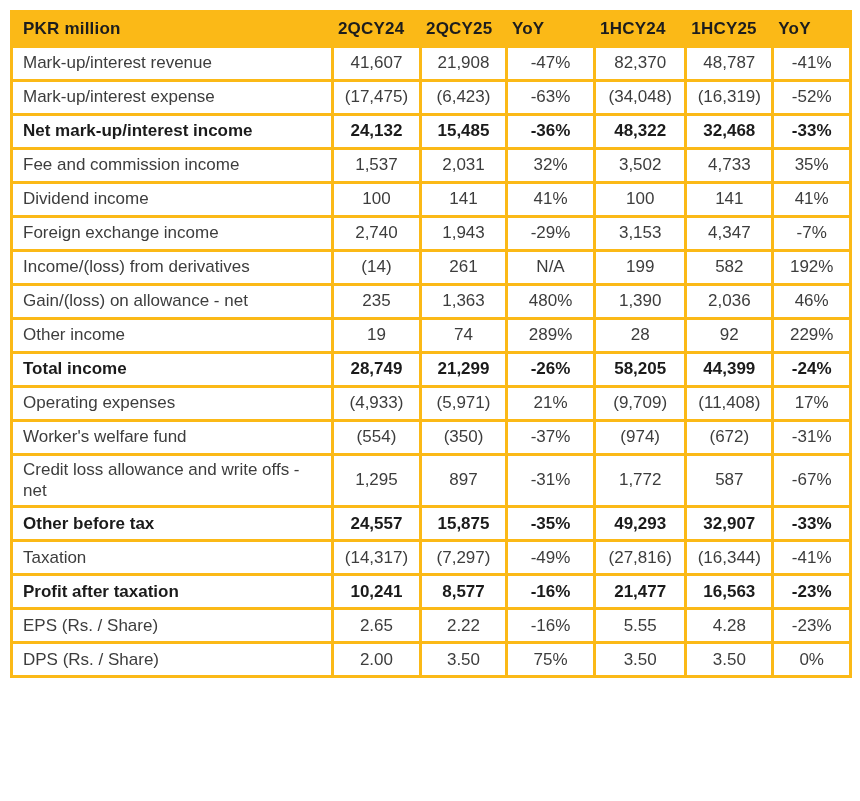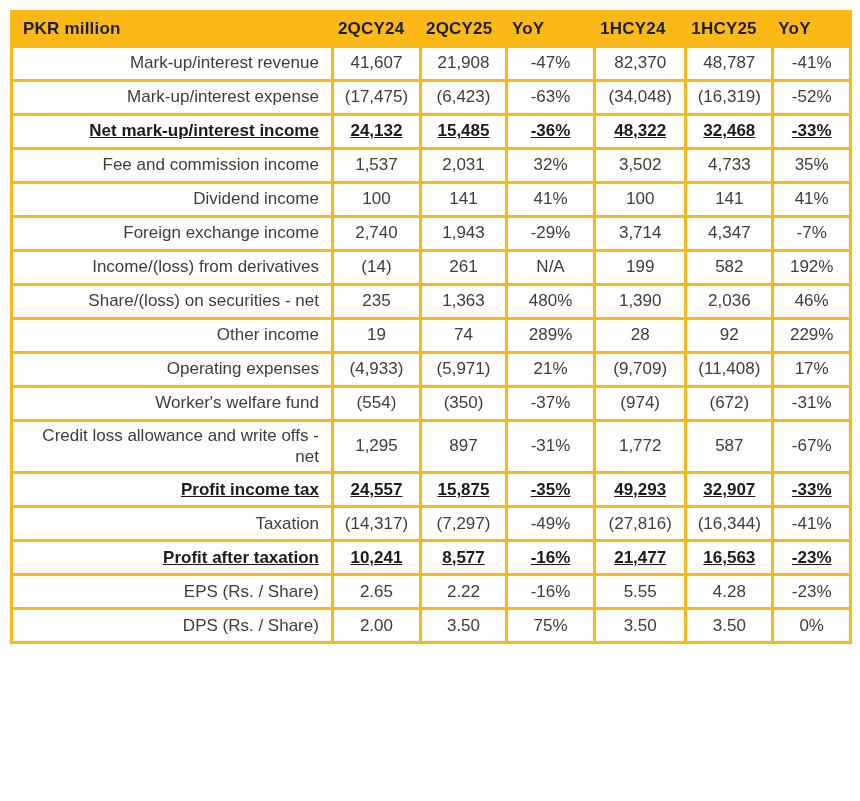--- a/index.html
+++ b/index.html
@@ -43,28 +43,27 @@
   }
   table.fin-table td {
     font-size: 17px;
     color: #3d3d3d;
     padding: 4px 5px;
     height: 23px;
     line-height: 1.22;
     text-align: center;
   }
   table.fin-table td.label-cell {
-    text-align: right;
+    text-align: left;
     padding-left: 10px;
     padding-right: 12px;
   }
   table.fin-table tr.bold-row td {
     font-weight: 700;
     color: #1b1b1b;
-    text-decoration: underline;
   }
 </style>
 </head>
 <body>
 
 <div class="table-container">
   <table class="fin-table">
     <colgroup>
       <col style="width:306px">
       <col style="width:84px">
@@ -129,51 +128,60 @@
           <td class="value-cell">41%</td>
           <td class="value-cell">100</td>
           <td class="value-cell">141</td>
           <td class="value-cell">41%</td>
         </tr>
         <tr>
           <td class="label-cell">Foreign exchange income</td>
           <td class="value-cell">2,740</td>
           <td class="value-cell">1,943</td>
           <td class="value-cell">-29%</td>
-          <td class="value-cell">3,714</td>
+          <td class="value-cell">3,153</td>
           <td class="value-cell">4,347</td>
           <td class="value-cell">-7%</td>
         </tr>
         <tr>
           <td class="label-cell">Income/(loss) from derivatives</td>
           <td class="value-cell">(14)</td>
           <td class="value-cell">261</td>
           <td class="value-cell">N/A</td>
           <td class="value-cell">199</td>
           <td class="value-cell">582</td>
           <td class="value-cell">192%</td>
         </tr>
         <tr>
-          <td class="label-cell">Share/(loss) on securities - net</td>
+          <td class="label-cell">Gain/(loss) on allowance - net</td>
           <td class="value-cell">235</td>
           <td class="value-cell">1,363</td>
           <td class="value-cell">480%</td>
           <td class="value-cell">1,390</td>
           <td class="value-cell">2,036</td>
           <td class="value-cell">46%</td>
         </tr>
         <tr>
           <td class="label-cell">Other income</td>
           <td class="value-cell">19</td>
           <td class="value-cell">74</td>
           <td class="value-cell">289%</td>
           <td class="value-cell">28</td>
           <td class="value-cell">92</td>
           <td class="value-cell">229%</td>
         </tr>
+        <tr class="bold-row">
+          <td class="label-cell">Total income</td>
+          <td class="value-cell">28,749</td>
+          <td class="value-cell">21,299</td>
+          <td class="value-cell">-26%</td>
+          <td class="value-cell">58,205</td>
+          <td class="value-cell">44,399</td>
+          <td class="value-cell">-24%</td>
+        </tr>
         <tr>
           <td class="label-cell">Operating expenses</td>
           <td class="value-cell">(4,933)</td>
           <td class="value-cell">(5,971)</td>
           <td class="value-cell">21%</td>
           <td class="value-cell">(9,709)</td>
           <td class="value-cell">(11,408)</td>
           <td class="value-cell">17%</td>
         </tr>
         <tr>
@@ -188,21 +196,21 @@
         <tr>
           <td class="label-cell">Credit loss allowance and write offs - net</td>
           <td class="value-cell">1,295</td>
           <td class="value-cell">897</td>
           <td class="value-cell">-31%</td>
           <td class="value-cell">1,772</td>
           <td class="value-cell">587</td>
           <td class="value-cell">-67%</td>
         </tr>
         <tr class="bold-row">
-          <td class="label-cell">Profit income tax</td>
+          <td class="label-cell">Other before tax</td>
           <td class="value-cell">24,557</td>
           <td class="value-cell">15,875</td>
           <td class="value-cell">-35%</td>
           <td class="value-cell">49,293</td>
           <td class="value-cell">32,907</td>
           <td class="value-cell">-33%</td>
         </tr>
         <tr>
           <td class="label-cell">Taxation</td>
           <td class="value-cell">(14,317)</td>

